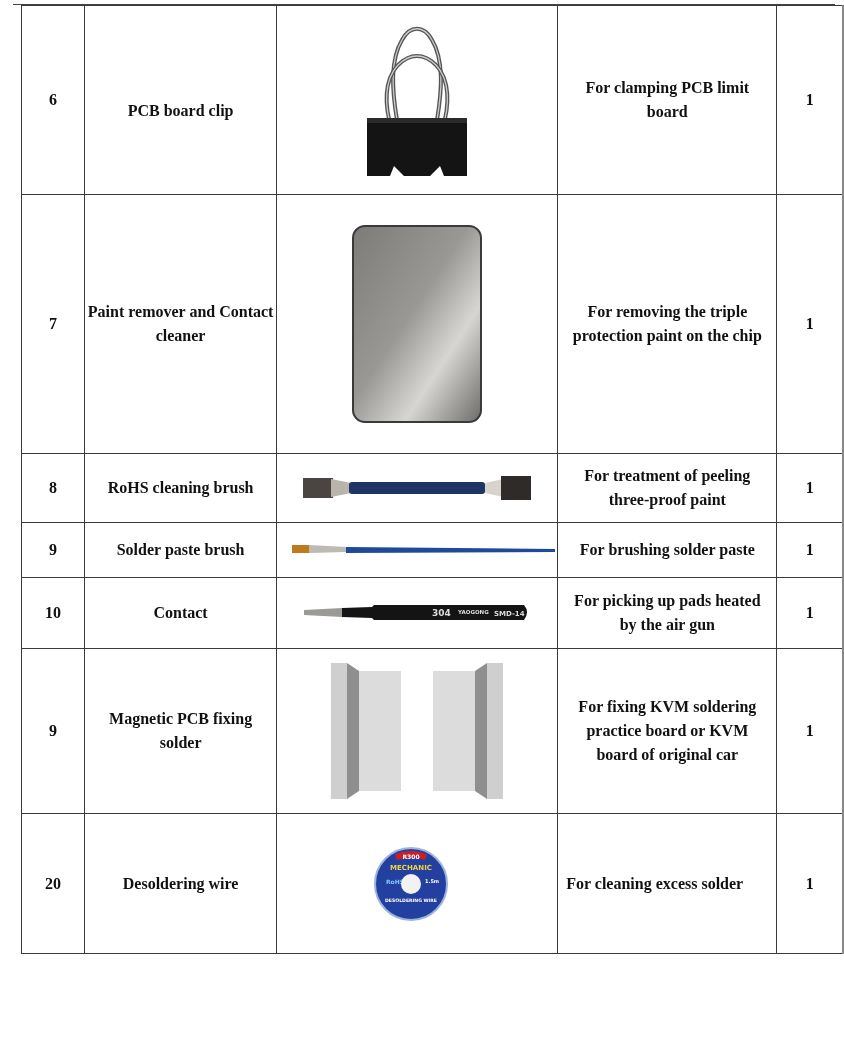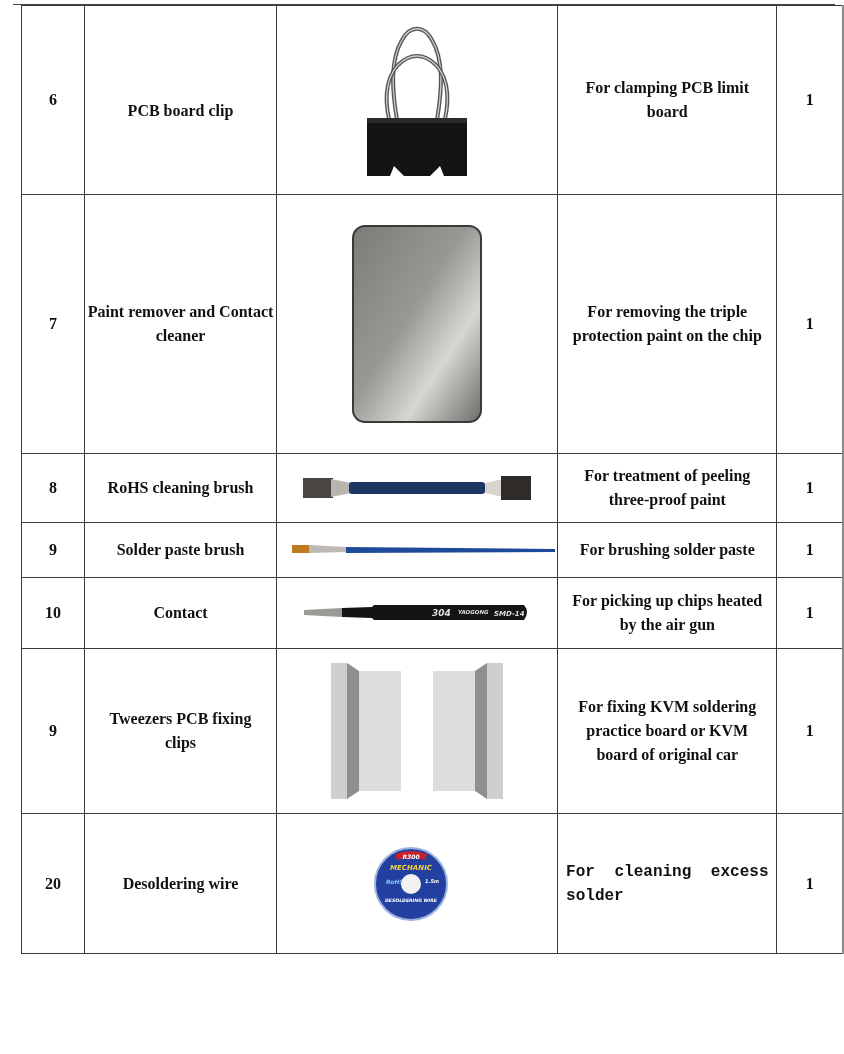--- a/index.html
+++ b/index.html
@@ -4,24 +4,24 @@
 <style>
   html, body { margin:0; padding:0; background:#fff; }
   body { width:844px; height:1054px; position:relative; overflow:hidden;
          font-family:"Liberation Serif","DejaVu Serif",serif; color:#111; }
   .topline { position:absolute; left:13px; top:4px; width:822px; height:1px; background:#444; }
   table { position:absolute; left:21px; top:5px; border-collapse:collapse; table-layout:fixed; }
   td { border:1.3px solid #3a3a3a; padding:0; text-align:center; vertical-align:middle;
        font-weight:bold; font-size:16px; line-height:24px; }
   td.c-no { width:64px; }
   td.c-name { width:180px; }
-  td.c-img { width:277px; position:relative;font-style:italic; }
+  td.c-img { width:277px; position:relative; }
   td.c-desc { width:208px; padding:0 8px;margin-left:20px; }
   td.c-qty { width:67px; border-right-color:#888; border-right-width:2px; }
-  td.justify { text-align:justify; text-align-last:left;font-family:Liberation Mono, monospace; }
+  td.justify { text-align:justify; text-align-last:left; }
   .pad-top { padding-top:20px; }
   svg { display:block; margin:0 auto; }
 </style>
 </head>
 <body>
 
 <div class="topline"></div>
 
 <table>
 
@@ -98,27 +98,27 @@
     <td class="c-name">Contact</td>
     <td class="c-img">
       <svg width="230" height="22" viewBox="0 0 230 22">
         <path d="M2 8 L40 6 L40 15 L2 13 Z" fill="#9c9a97"></path>
         <path d="M40 6 L70 5 L72 3 L222 3 Q228 10 222 18 L72 18 L70 16 L40 15 Z" fill="#141414"></path>
         <text x="130" y="14" font-family="DejaVu Sans, sans-serif" font-size="9" fill="#ddd">304</text>
         <text x="156" y="12" font-family="DejaVu Sans, sans-serif" font-size="5.5" fill="#ddd">YAOGONG</text>
         <text x="192" y="14" font-family="DejaVu Sans, sans-serif" font-size="7" fill="#ddd">SMD-14</text>
       </svg>
     </td>
-    <td class="c-desc">For picking up chips heated by the air gun</td>
+    <td class="c-desc">For picking up pads heated by the air gun</td>
     <td class="c-qty">1</td>
   </tr>
 
   <tr style="height:165px">
     <td class="c-no">9</td>
-    <td class="c-name" style="padding:0 8px">Tweezers PCB fixing clips</td>
+    <td class="c-name" style="padding:0 8px">Magnetic PCB fixing solder</td>
     <td class="c-img">
       <svg width="176" height="140" viewBox="0 0 176 140">
         <rect x="2" y="2" width="16" height="136" fill="#cfcfcf"></rect>
         <path d="M18 2 L30 10 L30 130 L18 138 Z" fill="#8f8f8f"></path>
         <rect x="30" y="10" width="42" height="120" fill="#dcdcdc"></rect>
         <rect x="104" y="10" width="42" height="120" fill="#dcdcdc"></rect>
         <path d="M158 2 L146 10 L146 130 L158 138 Z" fill="#8f8f8f"></path>
         <rect x="158" y="2" width="16" height="136" fill="#cfcfcf"></rect>
       </svg>
     </td>

